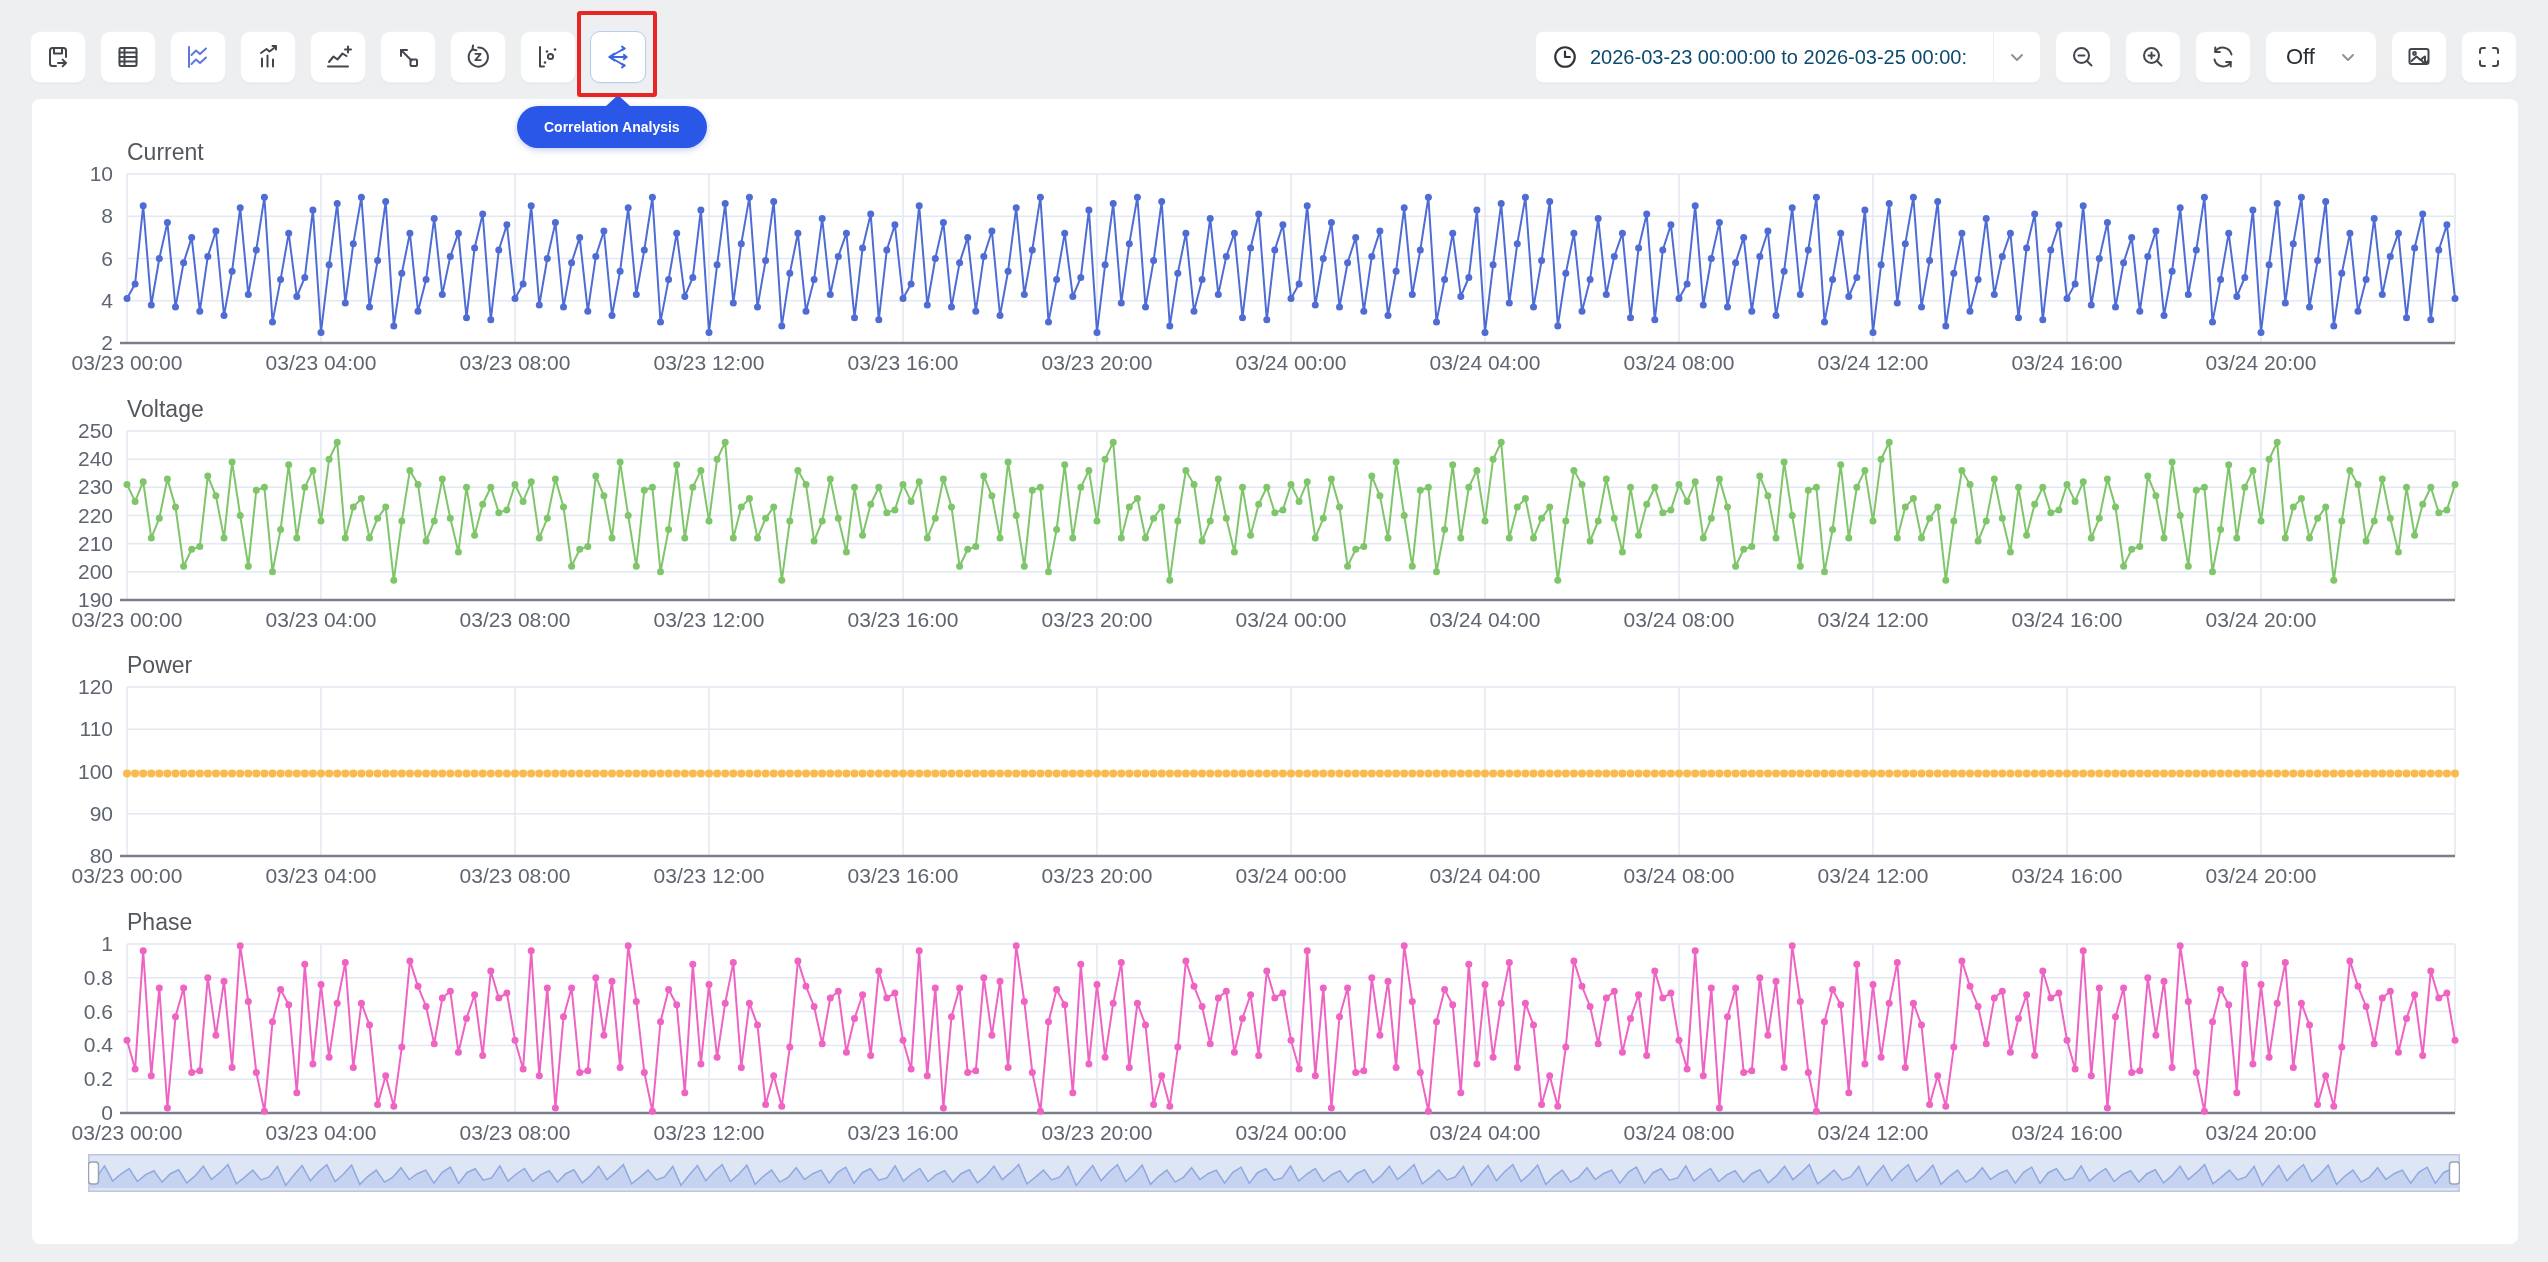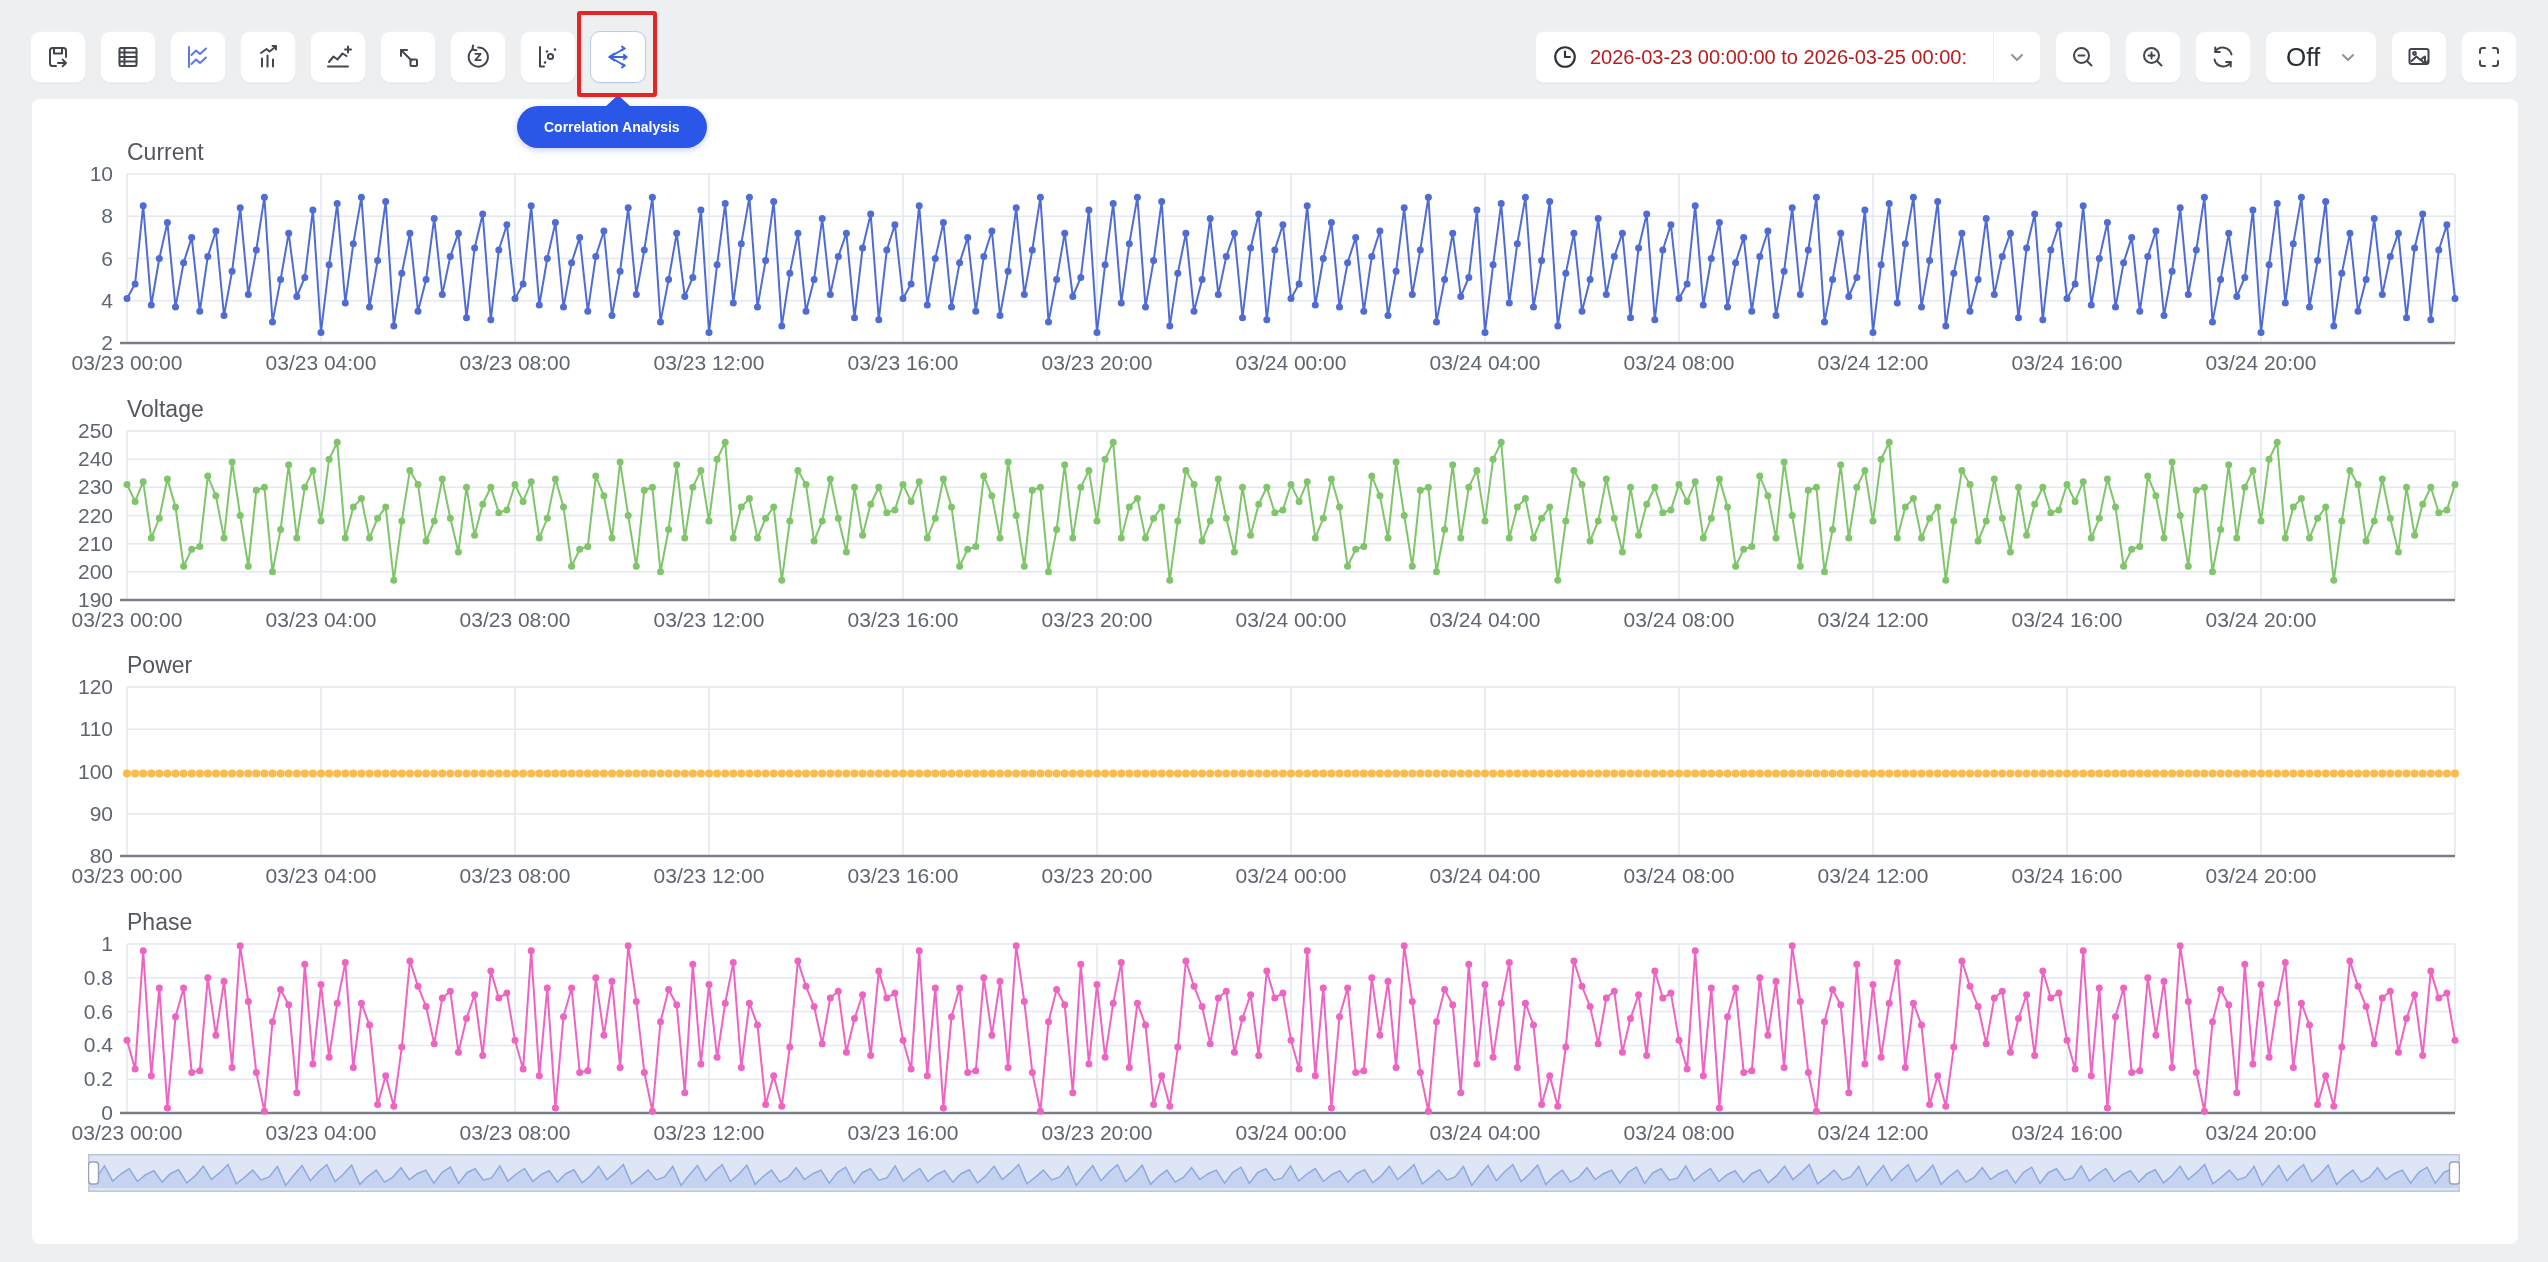--- a/index.html
+++ b/index.html
@@ -18,30 +18,30 @@
   .tbtn svg{stroke:#43474d;fill:none;stroke-width:2;stroke-linecap:round;stroke-linejoin:round;}
   .tbtn.blue svg{stroke:#5f78e0;}
   .tbtn.selected{border:1.5px solid #b9ccf2;}
   .tbtn.selected svg{stroke:#3a66e0;}
   .datetime{
     width:506px;height:52px;background:#fff;border:1px solid #f1f2f4;border-radius:8px;
     display:flex;align-items:center;box-sizing:border-box;cursor:pointer;
     box-shadow:0 1px 2px rgba(25,35,60,.04);
   }
   .datetime .dt-main{display:flex;align-items:center;gap:12px;padding:0 12px 0 16px;flex:1;overflow:hidden;}
-  .datetime .dt-text{font-size:20px;color:#b91c1c;white-space:nowrap;overflow:hidden;}
+  .datetime .dt-text{font-size:20px;color:#0c4a6e;white-space:nowrap;overflow:hidden;}
   .datetime .dt-addon{width:46px;height:100%;border-left:1px solid #edeef1;display:flex;align-items:center;justify-content:center;}
   .icon-dark{stroke:#2e3338;fill:none;stroke-width:2;stroke-linecap:round;stroke-linejoin:round;}
   .icon-gray{stroke:#8d939c;fill:none;stroke-width:2;stroke-linecap:round;stroke-linejoin:round;}
   .select{
     width:112px;height:52px;background:#fff;border:1px solid #f1f2f4;border-radius:10px;
     display:flex;align-items:center;justify-content:space-between;padding:0 16px 0 20px;
     box-sizing:border-box;cursor:pointer;box-shadow:0 1px 2px rgba(25,35,60,.04);
   }
-  .select .sel-label{font-size:26px;color:#2a2e33;}
+  .select .sel-label{font-size:22px;color:#2a2e33;}
   
   .annotation-box{position:absolute;left:577px;top:11px;width:80px;height:86px;border:4px solid #e72525;border-radius:3px;z-index:10;pointer-events:none;box-sizing:border-box;}
   .tooltip-pill{
     position:absolute;left:517px;top:106px;height:42px;padding:0 27px;background:#2b57e8;color:#fff;
     border-radius:21px;display:flex;align-items:center;font-size:14px;font-weight:bold;z-index:9;
     box-shadow:0 2px 6px rgba(30,60,180,.25);
   }
   .tooltip-arrow{
     position:absolute;left:605px;top:95px;width:0;height:0;z-index:9;
     border-left:13px solid transparent;border-right:13px solid transparent;border-bottom:12px solid #2b57e8;

